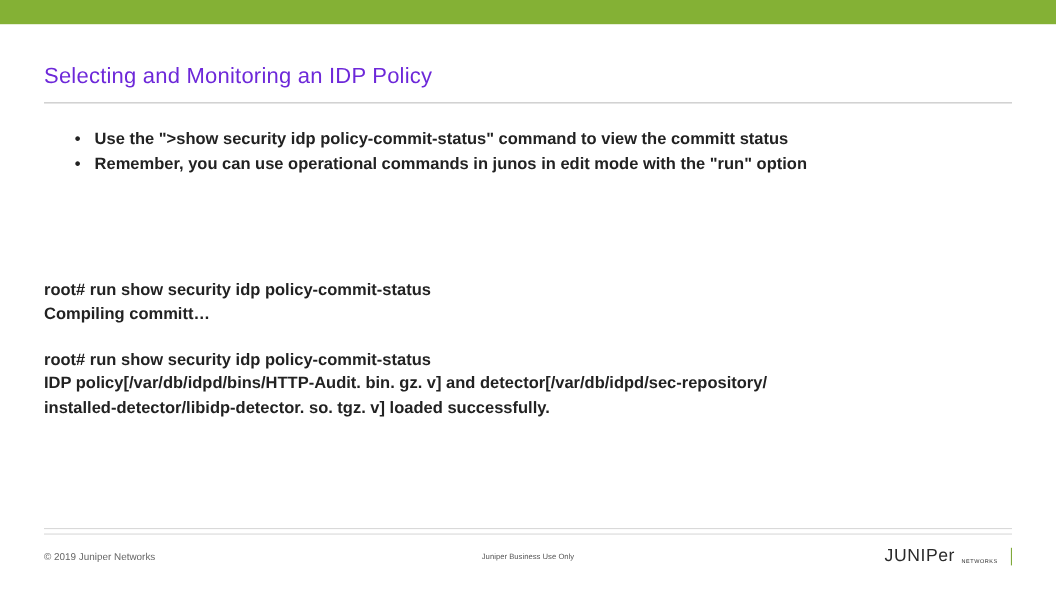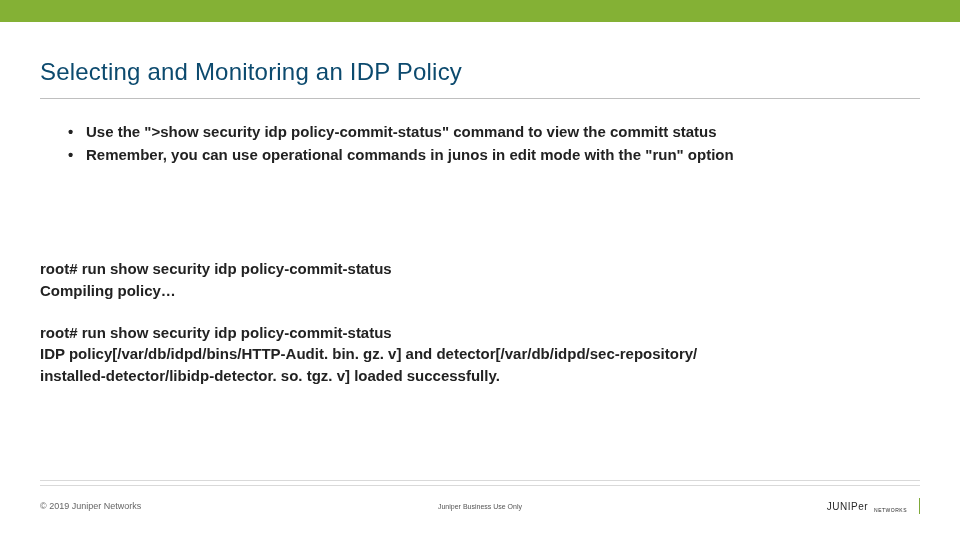--- a/index.html
+++ b/index.html
@@ -1,54 +1,54 @@
 <!DOCTYPE html>
 <html><head>
 <meta charset="utf-8">
 <style>
   * { margin: 0; padding: 0; box-sizing: border-box; }
   html, body { width: 960px; height: 540px; font-family: Arial, Helvetica, sans-serif; background: #fff; }
   .top-bar { width: 100%; height: 22px; background: #84b135; }
   .content { padding: 36px 40px 0 40px; }
-  .title { color: #0c4a6e; font-size: 24px; font-weight: 400; letter-spacing: 0.2px; }
+  .title { color: #6d28d9; font-size: 20px; font-weight: 400; letter-spacing: 0.2px; }
   .hr { border: none; border-top: 1px solid #bfbfbf; margin-top: 12px; }
   .bullets { margin: 22px 0 0 46px; }
   .bullets li { list-style: none; position: relative; font-size: 15px; font-weight: 700; color: #222; line-height: 1.5; }
   .bullets li::before { content: "•"; position: absolute; left: -18px; color: #222; font-weight: 700; }
   .term { margin-top: 92px; font-size: 15px; font-weight: 700; color: #222; line-height: 1.45; }
   .term .block { margin-bottom: 20px; }
   .footer { position: absolute; bottom: 22px; left: 0; width: 100%; }
   .footer-line-outer { border-top: 1px solid #d9d9d9; margin: 0 40px 4px 40px; }
   .footer-line-inner { border-top: 1px solid #d9d9d9; margin: 0 40px 8px 40px; }
   .footer-row { display: flex; align-items: center; justify-content: space-between; padding: 0 40px; height: 24px; text-align: center; }
   .copyright { font-size: 9px; color: #666; }
   .center-note { font-size: 7px; color: #555; position: absolute; left: 50%; transform: translateX(-50%); }
   .logo { display: flex; align-items: center; gap: 6px; }
-  .logo-text { font-size: 10px; letter-spacing: 0.5px; color: #2a2a2a; font-weight: 400; }
+  .logo-text { font-size: 16px; letter-spacing: 0.5px; color: #2a2a2a; font-weight: 400; }
   .logo-sub { font-size: 5px; color: #2a2a2a; letter-spacing: 0.5px; align-self: flex-end; margin-bottom: 1px; }
   .logo-bar { width: 1px; height: 16px; background: #7fa93a; margin-left: 6px; }
 </style>
 </head>
 <body>
 
 <div class="top-bar"></div>
 
 <div class="content">
   <h1 class="title">Selecting and Monitoring an IDP Policy</h1>
   <hr class="hr">
 
   <ul class="bullets">
     <li>Use the "&gt;show security idp policy-commit-status" command to view the committ status</li>
     <li>Remember, you can use operational commands in junos in edit mode with the "run" option</li>
   </ul>
 
   <div class="term">
     <div class="block">
       <div>root# run show security idp policy-commit-status</div>
-      <div> Compiling policy…</div>
+      <div> Compiling committ…</div>
     </div>
     <div class="block">
       <div>root# run show security idp policy-commit-status</div>
       <div> IDP policy[/var/db/idpd/bins/HTTP-Audit. bin. gz. v] and detector[/var/db/idpd/sec-repository/</div>
       <div>installed-detector/libidp-detector. so. tgz. v] loaded successfully.</div>
     </div>
   </div>
 </div>
 
 <div class="footer">

